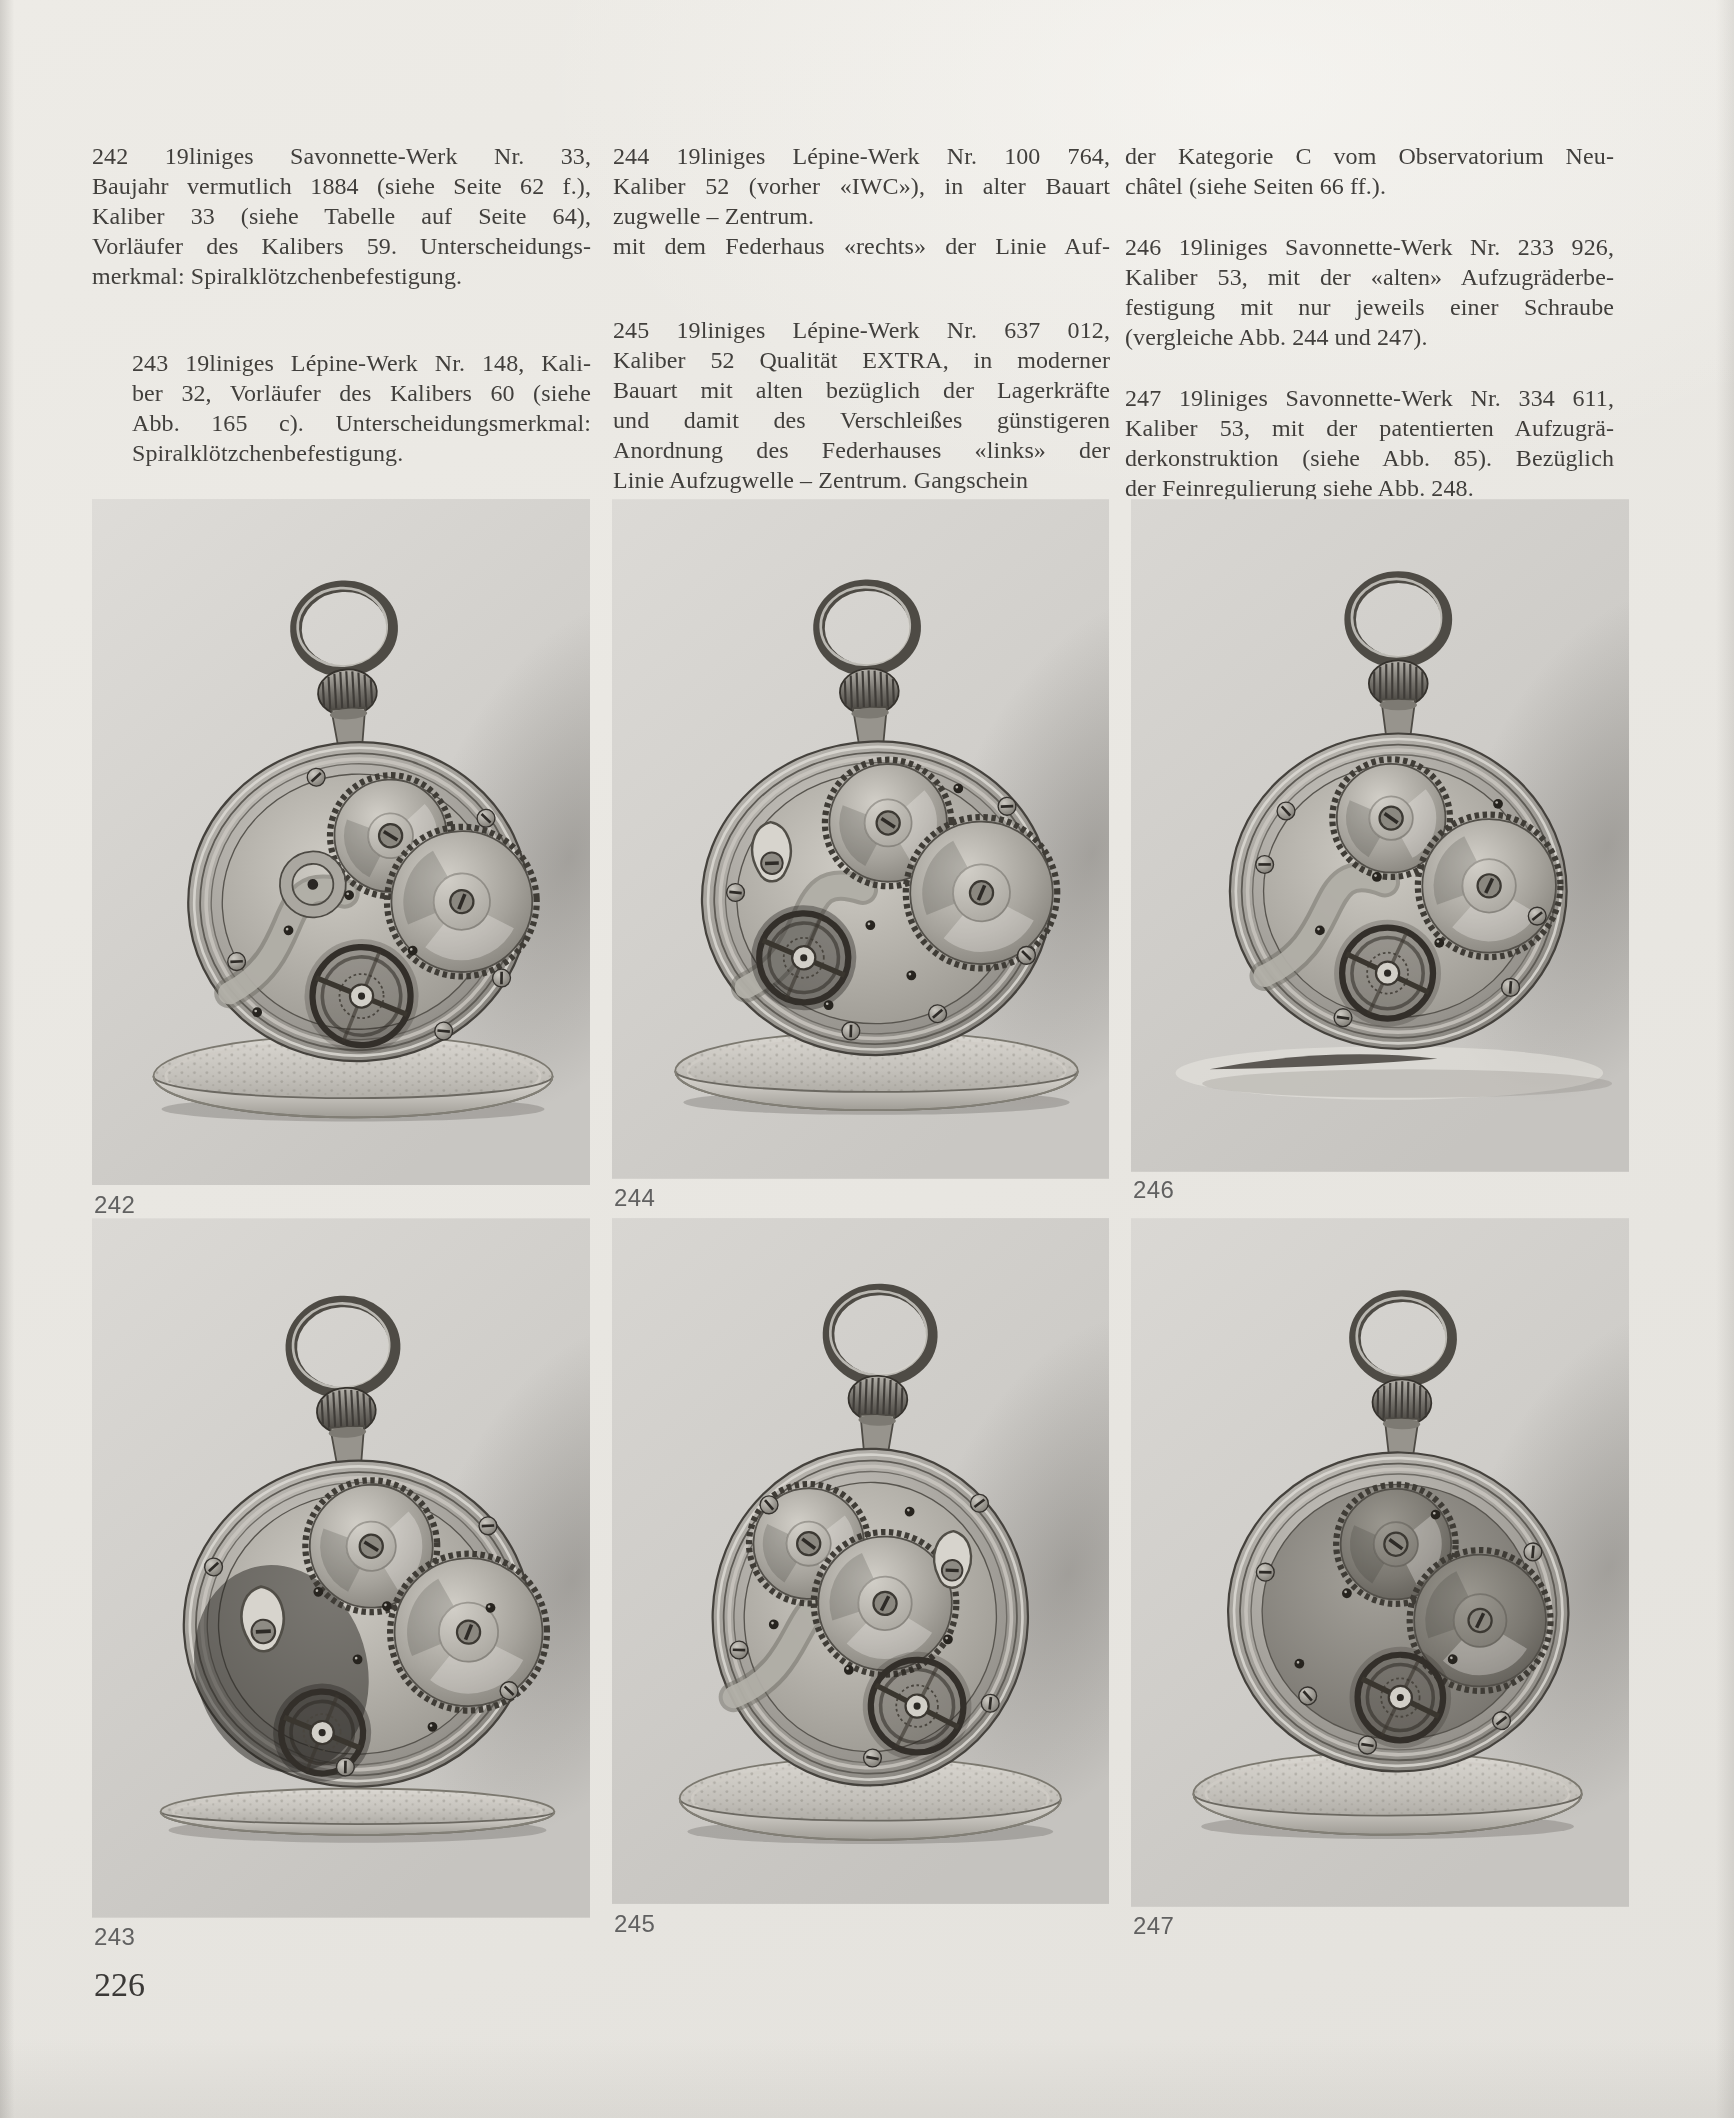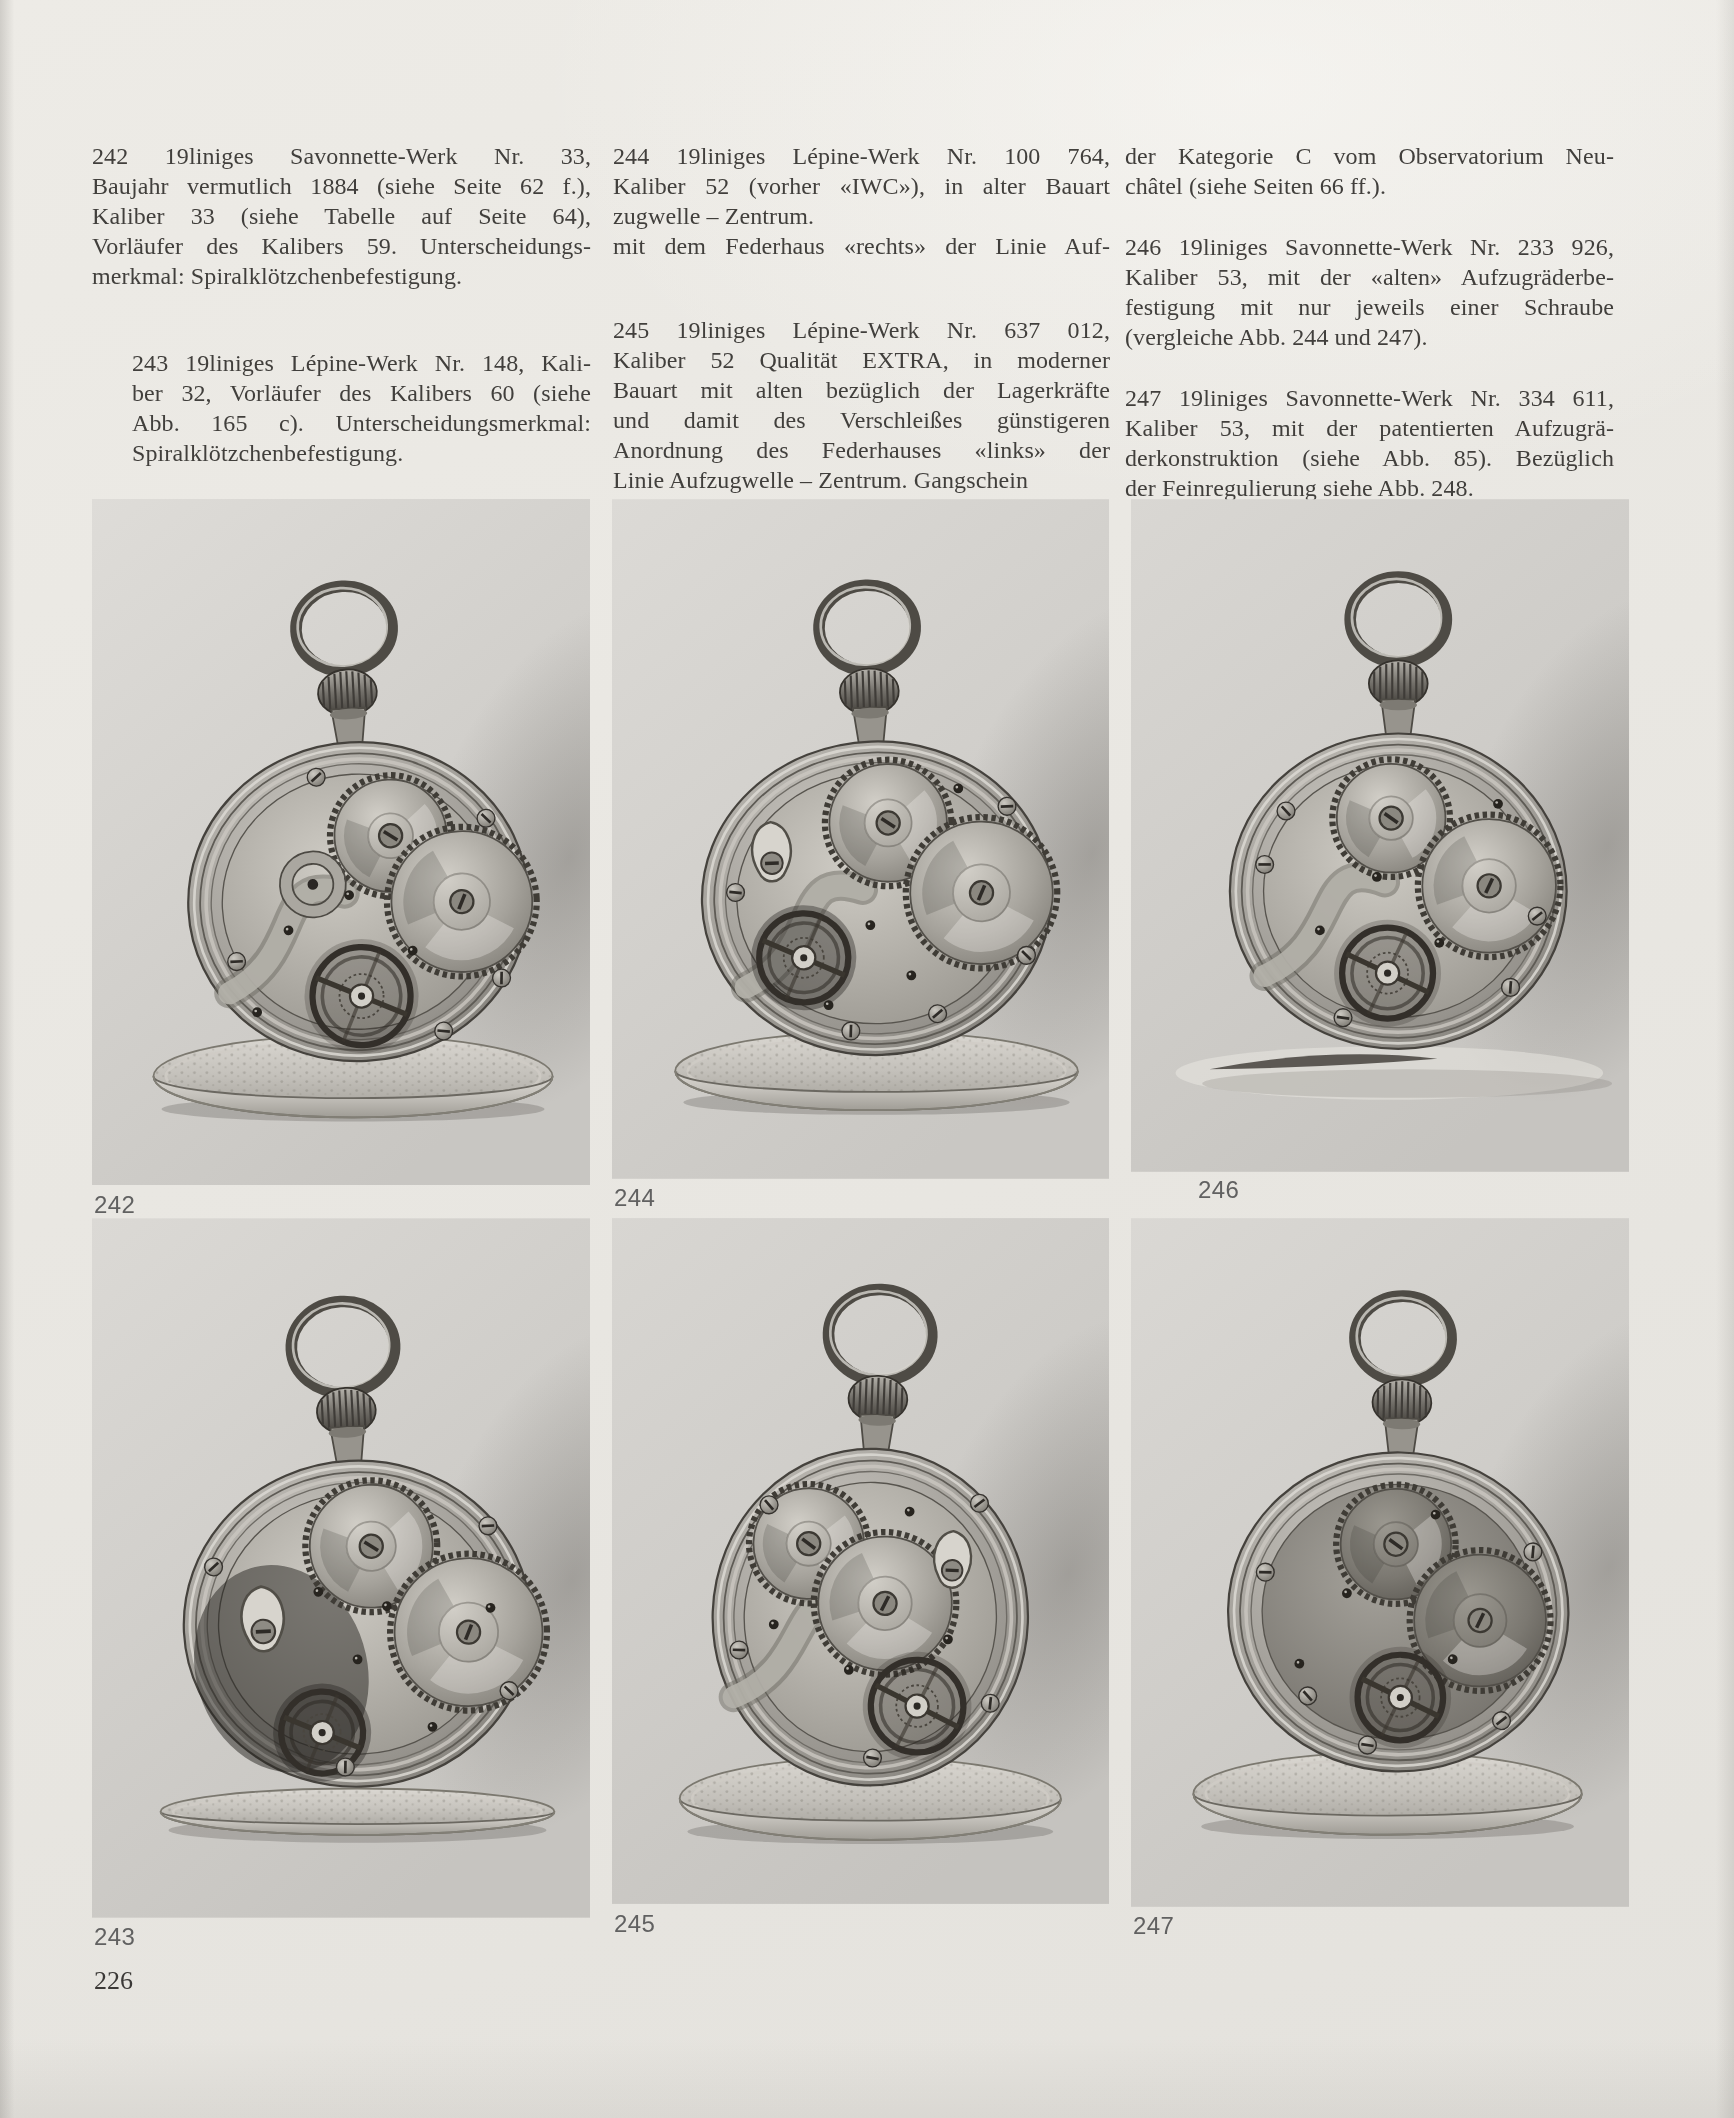--- a/index.html
+++ b/index.html
@@ -26,21 +26,21 @@
   .col2 .para + .para{margin-top:54px;}
   .col3 .para + .para{margin-top:31px;}
   .photo{position:absolute;overflow:hidden;}
   .photo svg{display:block;}
   .fig-label{
     position:absolute;font-family:"Liberation Sans",sans-serif;
     font-size:24px;line-height:27px;color:#616161;letter-spacing:0.4px;
   }
   .page-number{
     position:absolute;left:94px;top:1966px;
-    font-family:"Liberation Serif",serif;font-size:26px;color:#3b3937;
+    font-family:"Liberation Serif",serif;font-size:34px;color:#3b3937;
   }
 </style>
 </head>
 <body>
 
 <div class="col col1">
     <div class="para">
       <div class="line">242 19liniges Savonnette-Werk Nr. 33,</div>
       <div class="line">Baujahr vermutlich 1884 (siehe Seite 62 f.),</div>
       <div class="line">Kaliber 33 (siehe Tabelle auf Seite 64),</div>
@@ -445,21 +445,21 @@
           <circle cx="210.5" cy="482.5" r="1.5" fill="#b7b4ad"></circle>
           <circle cx="346" cy="498" r="5.5" fill="#27241f"></circle>
           <circle cx="344.5" cy="496.5" r="1.5" fill="#b7b4ad"></circle>
           <circle cx="412" cy="342" r="5.5" fill="#27241f"></circle>
           <circle cx="410.5" cy="340.5" r="1.5" fill="#b7b4ad"></circle>
         </g>
         <path d="M 88 640 Q 220 614 344 628 Q 220 638 88 640 Z" fill="#3f3c37" opacity="0.82"></path>
         <ellipse cx="310" cy="656" rx="230" ry="16" fill="rgba(92,89,84,0.18)"></ellipse>
       </svg>
     </div>
-    <div class="fig-label" style="left: 1198px; top: 1176px;">246</div>
+    <div class="fig-label" style="left: 1133px; top: 1176px;">246</div>
     <div class="photo" style="left: 92px; top: 1218px; width: 498px; height: 700px;">
       <svg width="498" height="700" viewBox="0 0 559 785" xmlns="http://www.w3.org/2000/svg">
         <defs>
           <linearGradient id="f3bg" x1="0" y1="0" x2="0.6" y2="1">
             <stop offset="0" stop-color="#dbd9d5"></stop>
             <stop offset="1" stop-color="#c6c4c0"></stop>
           </linearGradient>
           <radialGradient id="f3shade">
             <stop offset="0" stop-color="rgba(100,97,92,0.40)"></stop>
             <stop offset="1" stop-color="rgba(100,97,92,0)"></stop>

